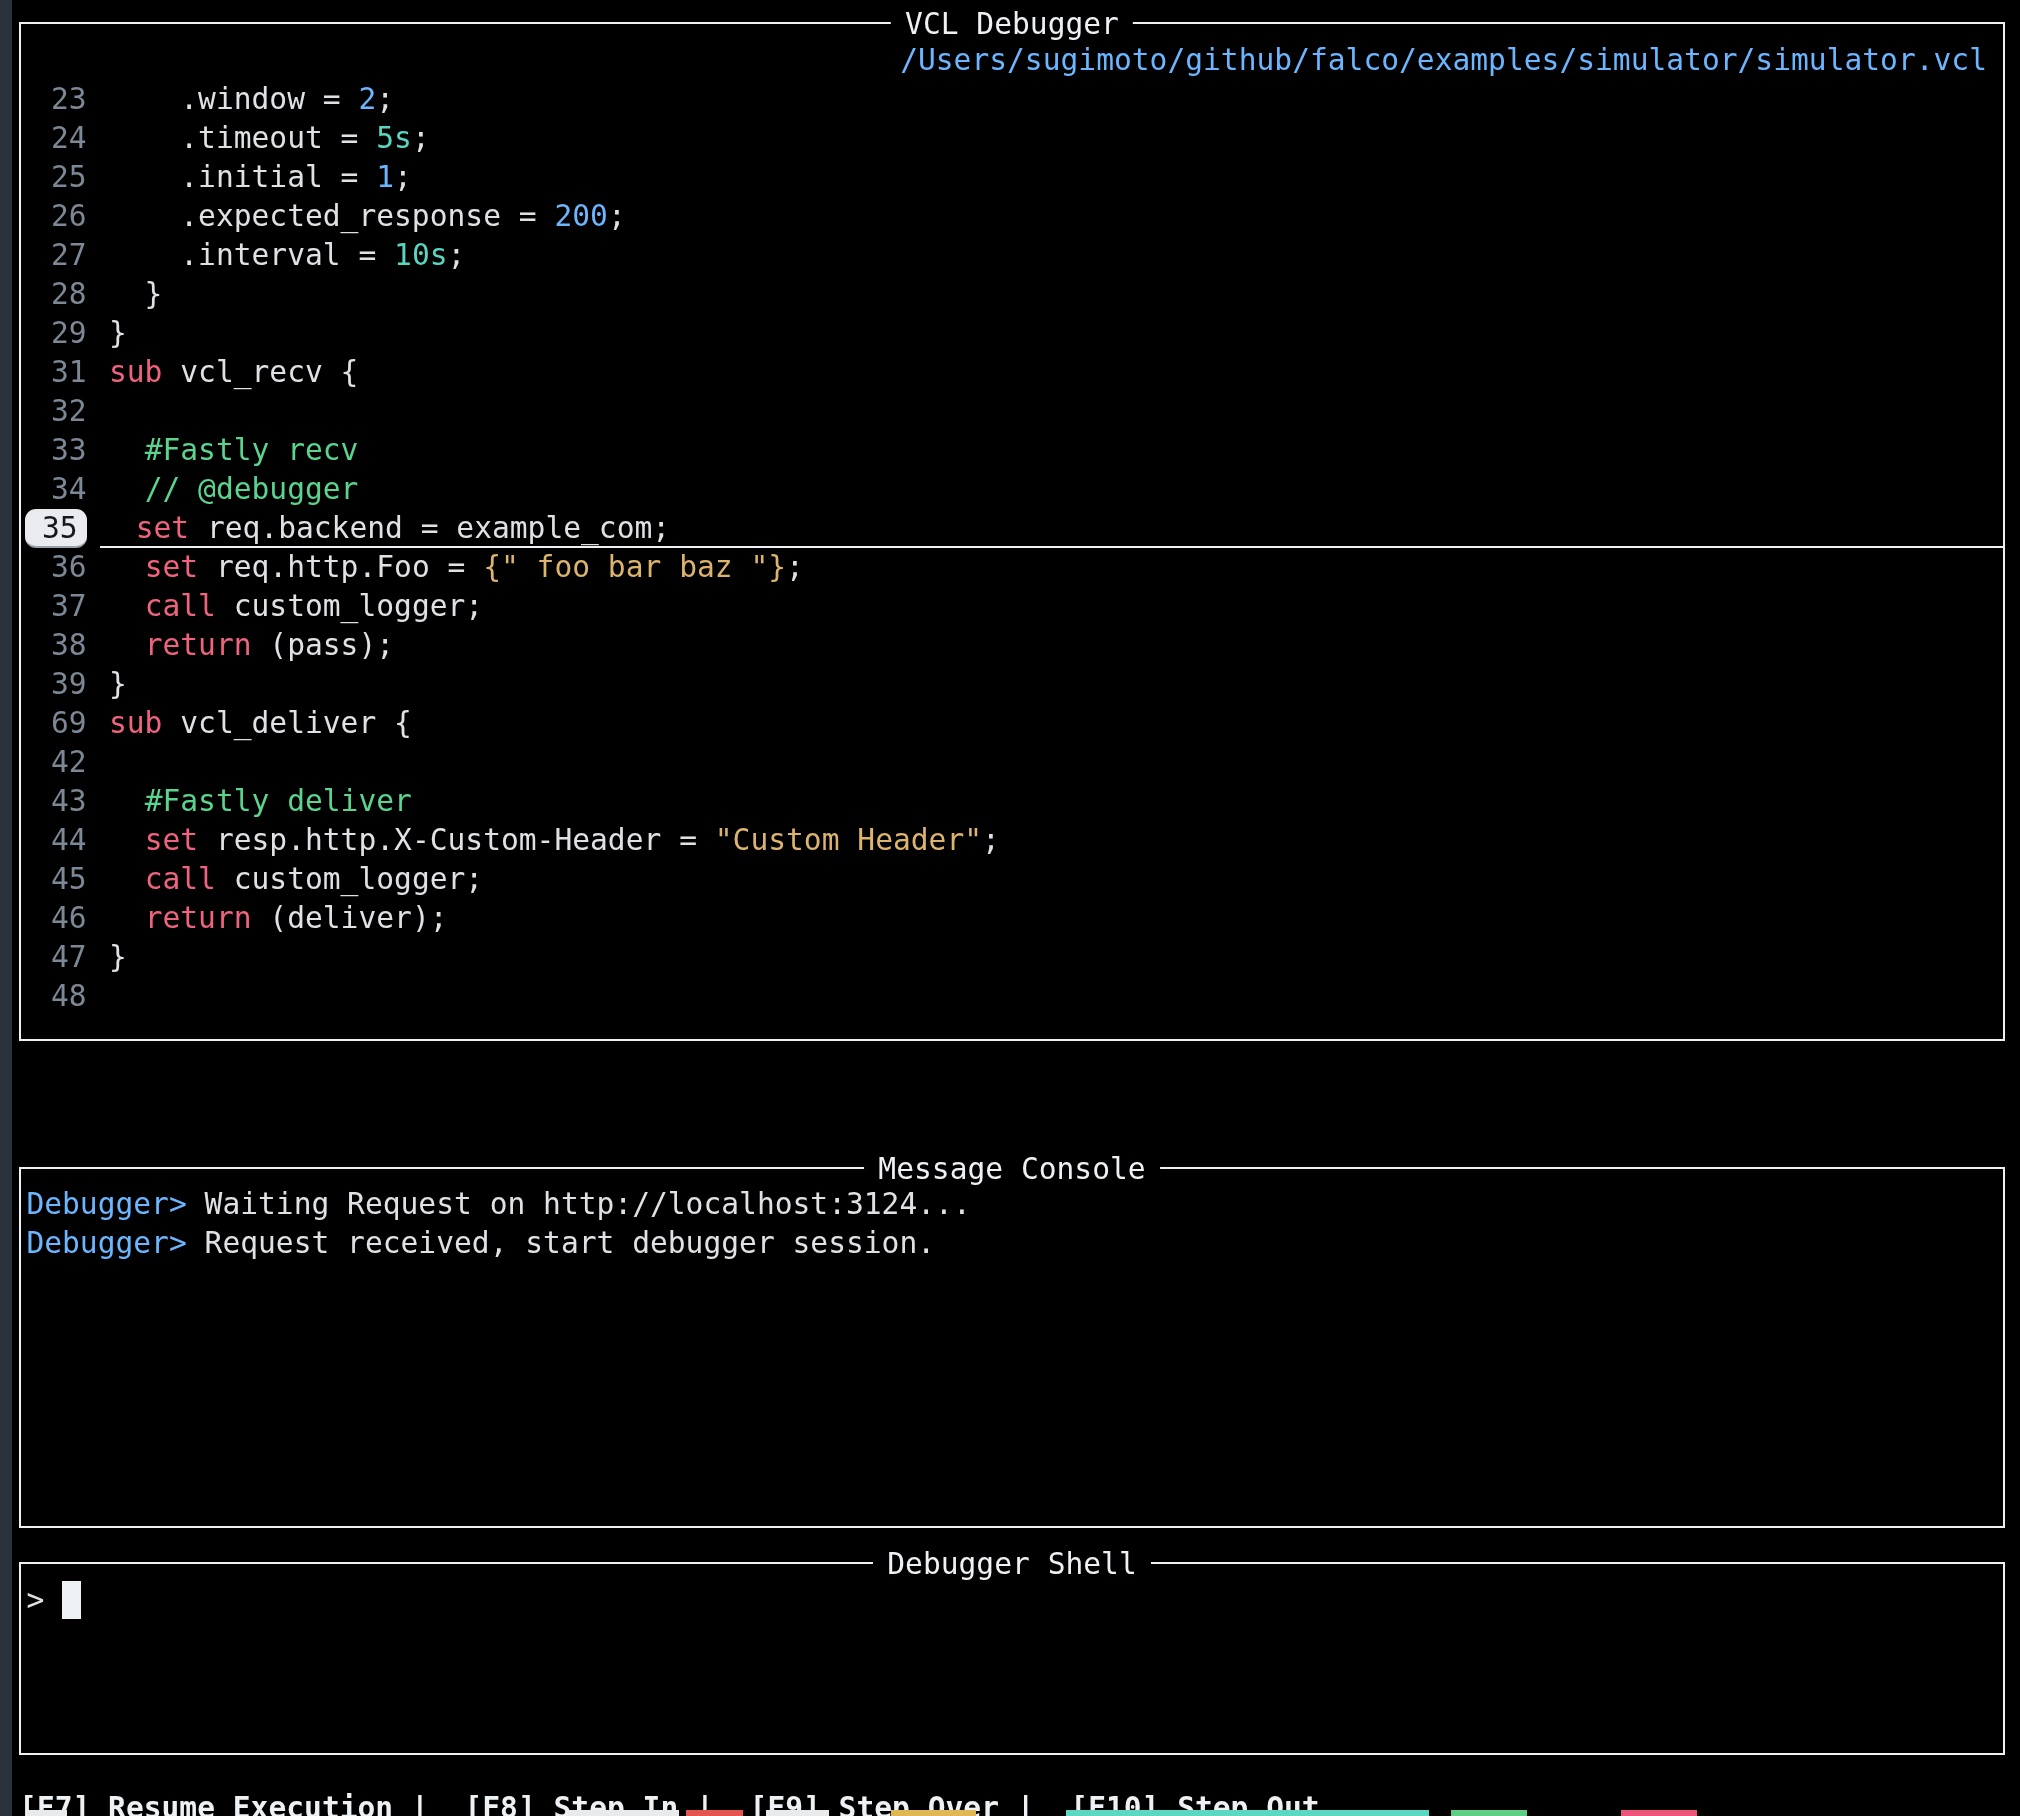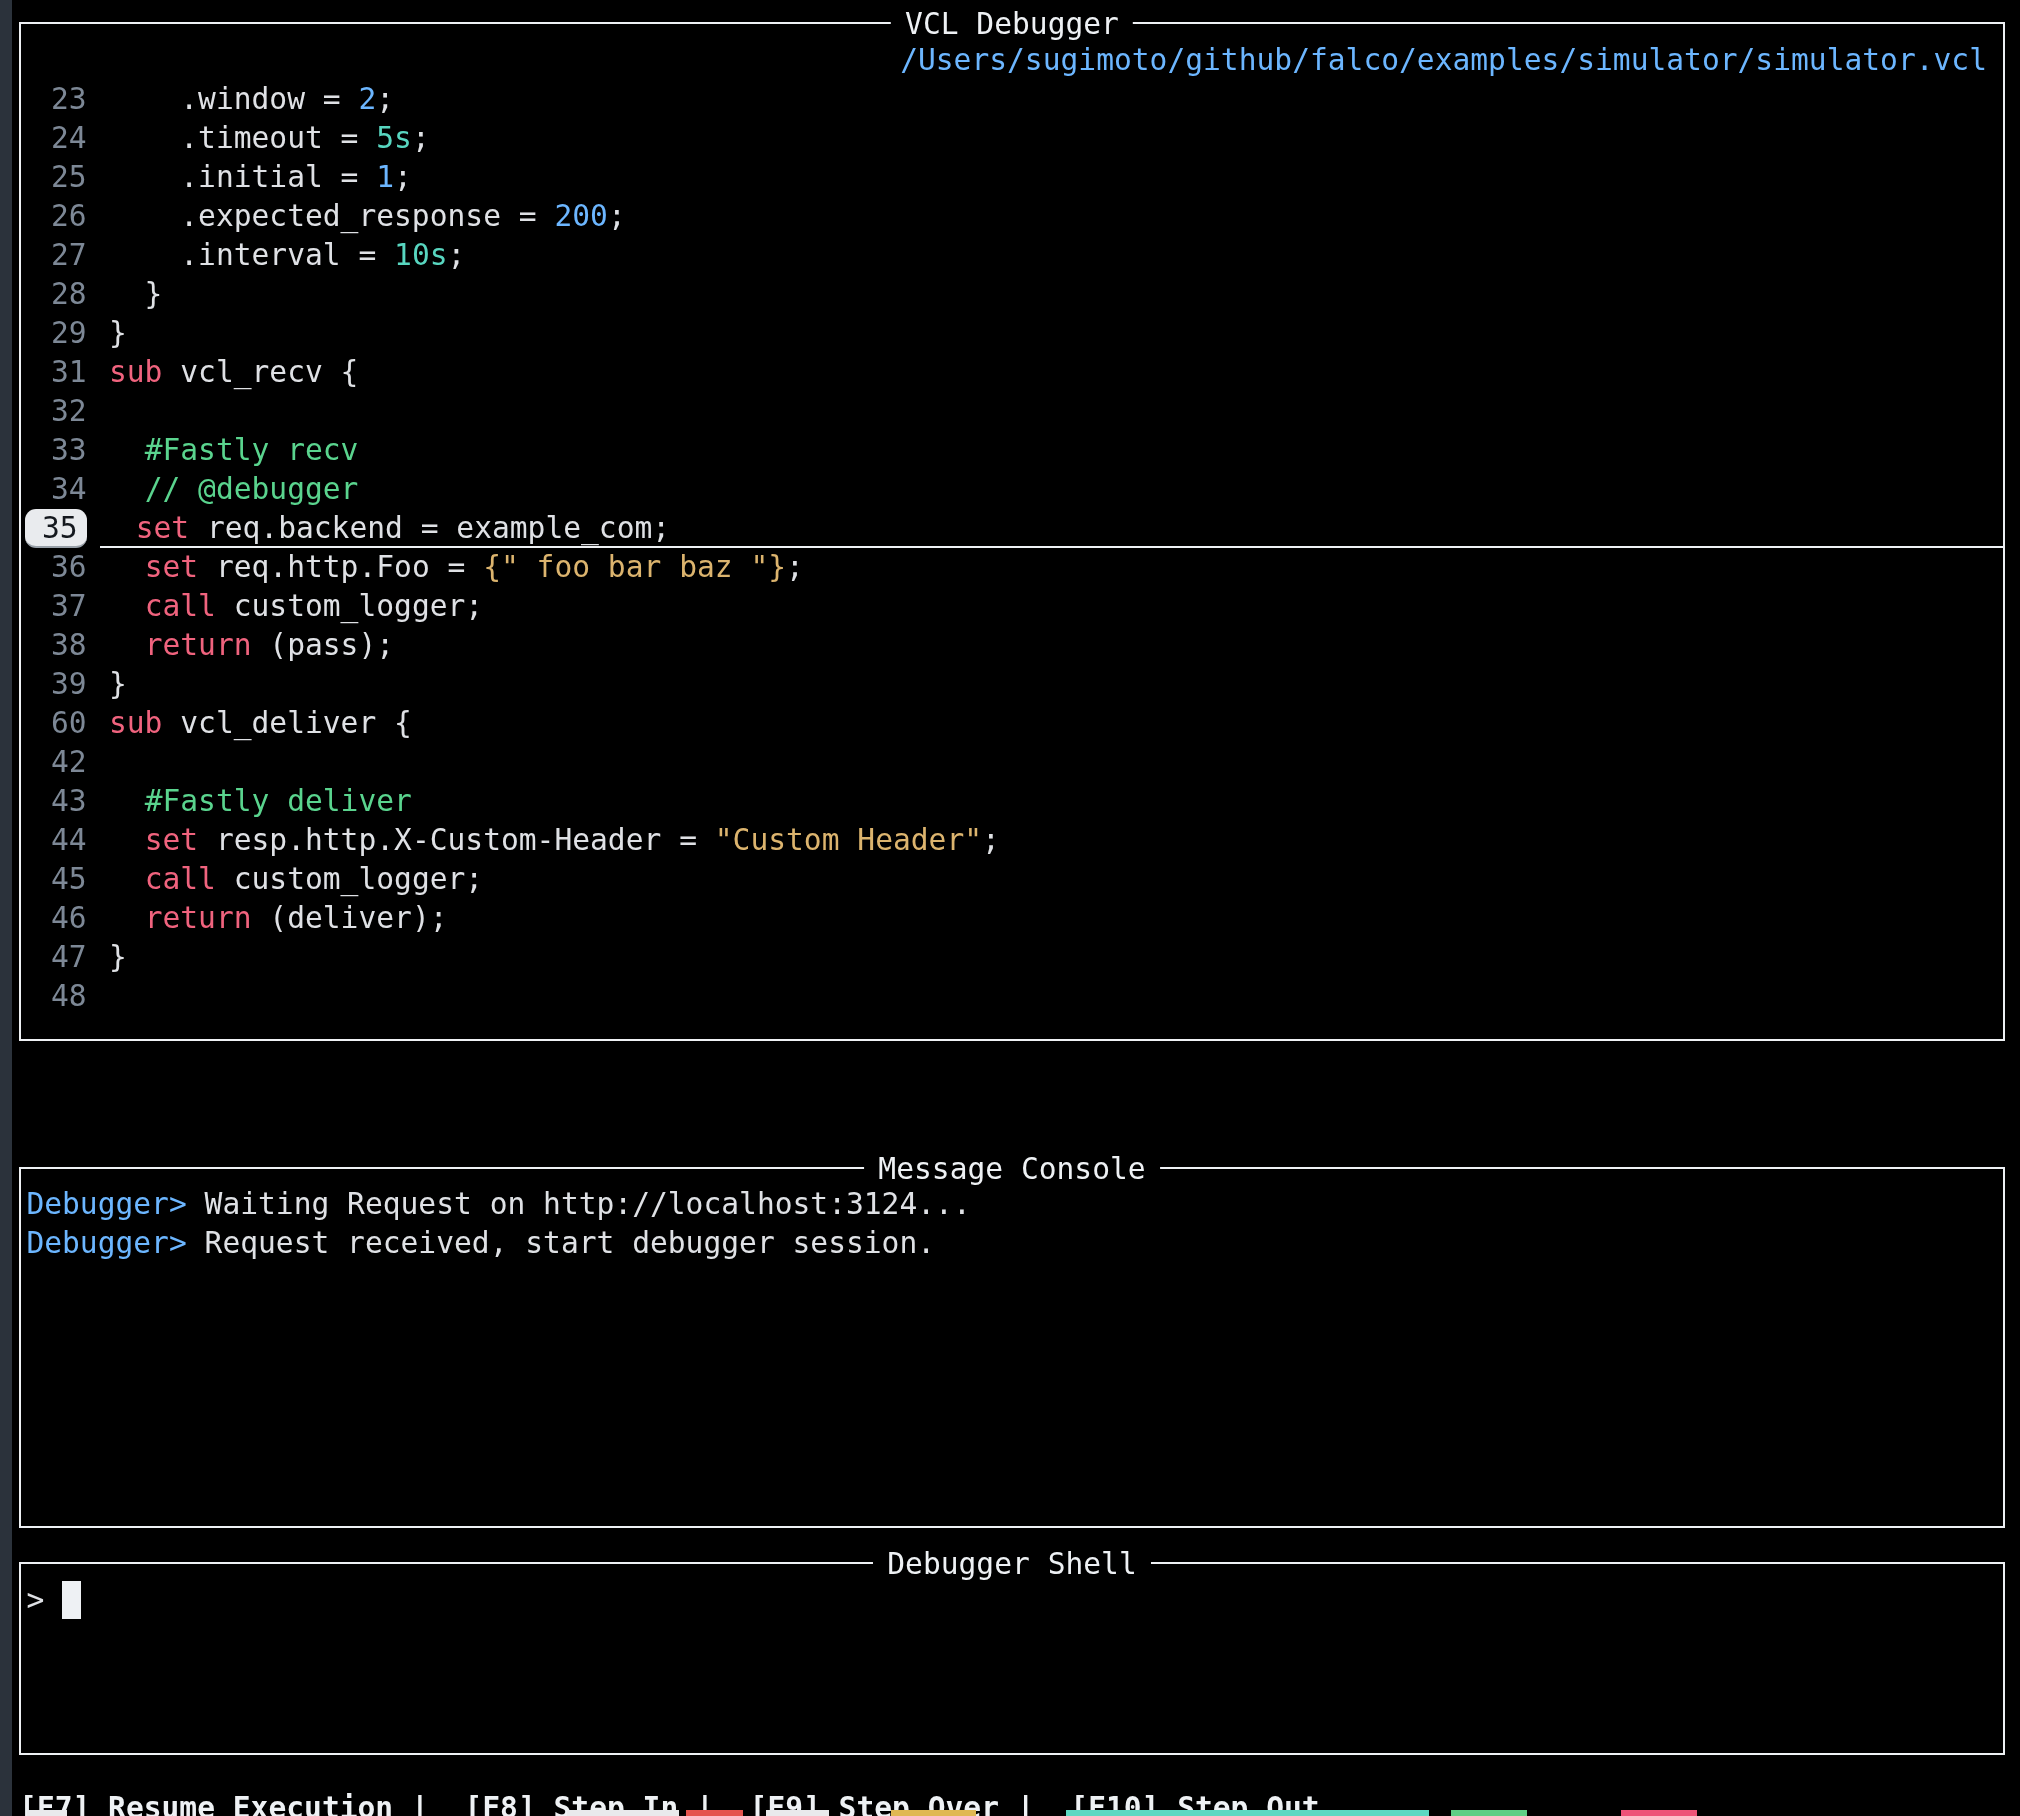--- a/index.html
+++ b/index.html
@@ -78,21 +78,21 @@
         <div class="code-row"><span class="ln">29</span><span class="code"><span class="t-d">}</span></span><span class="fill"></span></div>
         <div class="code-row"><span class="ln">31</span><span class="code"><span class="t-k">sub</span><span class="t-d"> vcl_recv {</span></span><span class="fill"></span></div>
         <div class="code-row"><span class="ln">32</span><span class="code"></span><span class="fill"></span></div>
         <div class="code-row"><span class="ln">33</span><span class="code"><span class="t-d">  </span><span class="t-c">#Fastly recv</span></span><span class="fill"></span></div>
         <div class="code-row"><span class="ln">34</span><span class="code"><span class="t-d">  </span><span class="t-c">// @debugger</span></span><span class="fill"></span></div>
         <div class="code-row current"><span class="ln">35</span><span class="code"><span class="t-d">  </span><span class="t-k">set</span><span class="t-d"> req.backend = example_com;</span></span><span class="fill"></span></div>
         <div class="code-row"><span class="ln">36</span><span class="code"><span class="t-d">  </span><span class="t-k">set</span><span class="t-d"> req.http.Foo = </span><span class="t-s">{" foo bar baz "}</span><span class="t-d">;</span></span><span class="fill"></span></div>
         <div class="code-row"><span class="ln">37</span><span class="code"><span class="t-d">  </span><span class="t-k">call</span><span class="t-d"> custom_logger;</span></span><span class="fill"></span></div>
         <div class="code-row"><span class="ln">38</span><span class="code"><span class="t-d">  </span><span class="t-k">return</span><span class="t-d"> (pass);</span></span><span class="fill"></span></div>
         <div class="code-row"><span class="ln">39</span><span class="code"><span class="t-d">}</span></span><span class="fill"></span></div>
-        <div class="code-row"><span class="ln">60</span><span class="code"><span class="t-k">sub</span><span class="t-d"> vcl_deliver {</span></span><span class="fill"></span></div>
+        <div class="code-row"><span class="ln">69</span><span class="code"><span class="t-k">sub</span><span class="t-d"> vcl_deliver {</span></span><span class="fill"></span></div>
         <div class="code-row"><span class="ln">42</span><span class="code"></span><span class="fill"></span></div>
         <div class="code-row"><span class="ln">43</span><span class="code"><span class="t-d">  </span><span class="t-c">#Fastly deliver</span></span><span class="fill"></span></div>
         <div class="code-row"><span class="ln">44</span><span class="code"><span class="t-d">  </span><span class="t-k">set</span><span class="t-d"> resp.http.X-Custom-Header = </span><span class="t-s">"Custom Header"</span><span class="t-d">;</span></span><span class="fill"></span></div>
         <div class="code-row"><span class="ln">45</span><span class="code"><span class="t-d">  </span><span class="t-k">call</span><span class="t-d"> custom_logger;</span></span><span class="fill"></span></div>
         <div class="code-row"><span class="ln">46</span><span class="code"><span class="t-d">  </span><span class="t-k">return</span><span class="t-d"> (deliver);</span></span><span class="fill"></span></div>
         <div class="code-row"><span class="ln">47</span><span class="code"><span class="t-d">}</span></span><span class="fill"></span></div>
         <div class="code-row"><span class="ln">48</span><span class="code"></span><span class="fill"></span></div>
       </div>
   </div>
 </section>

